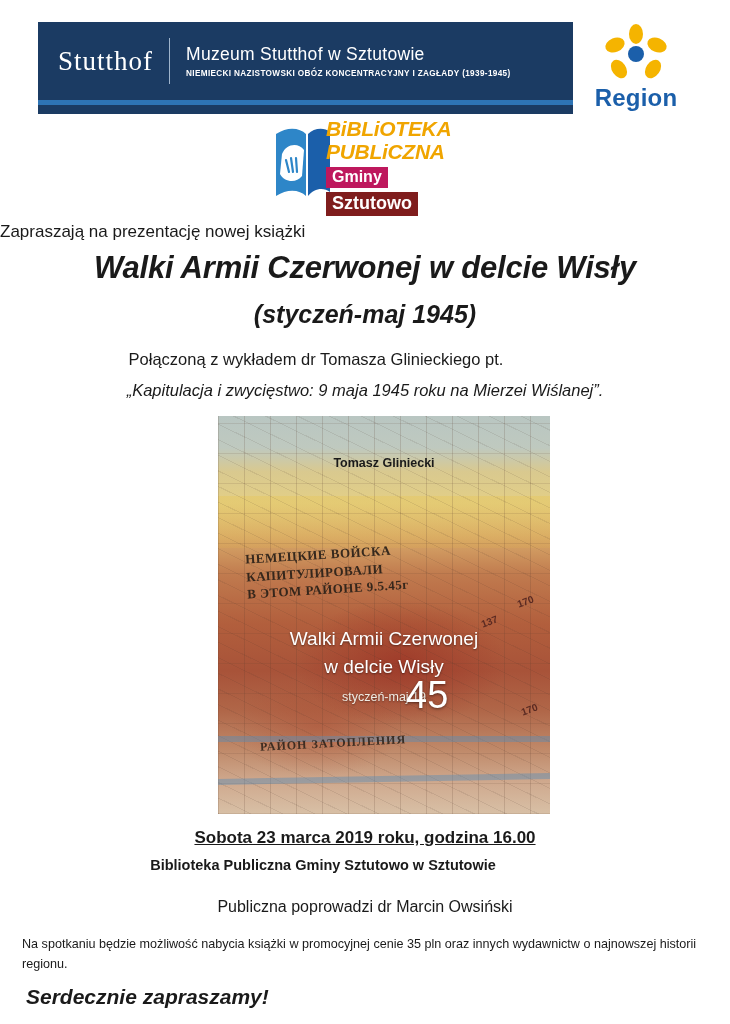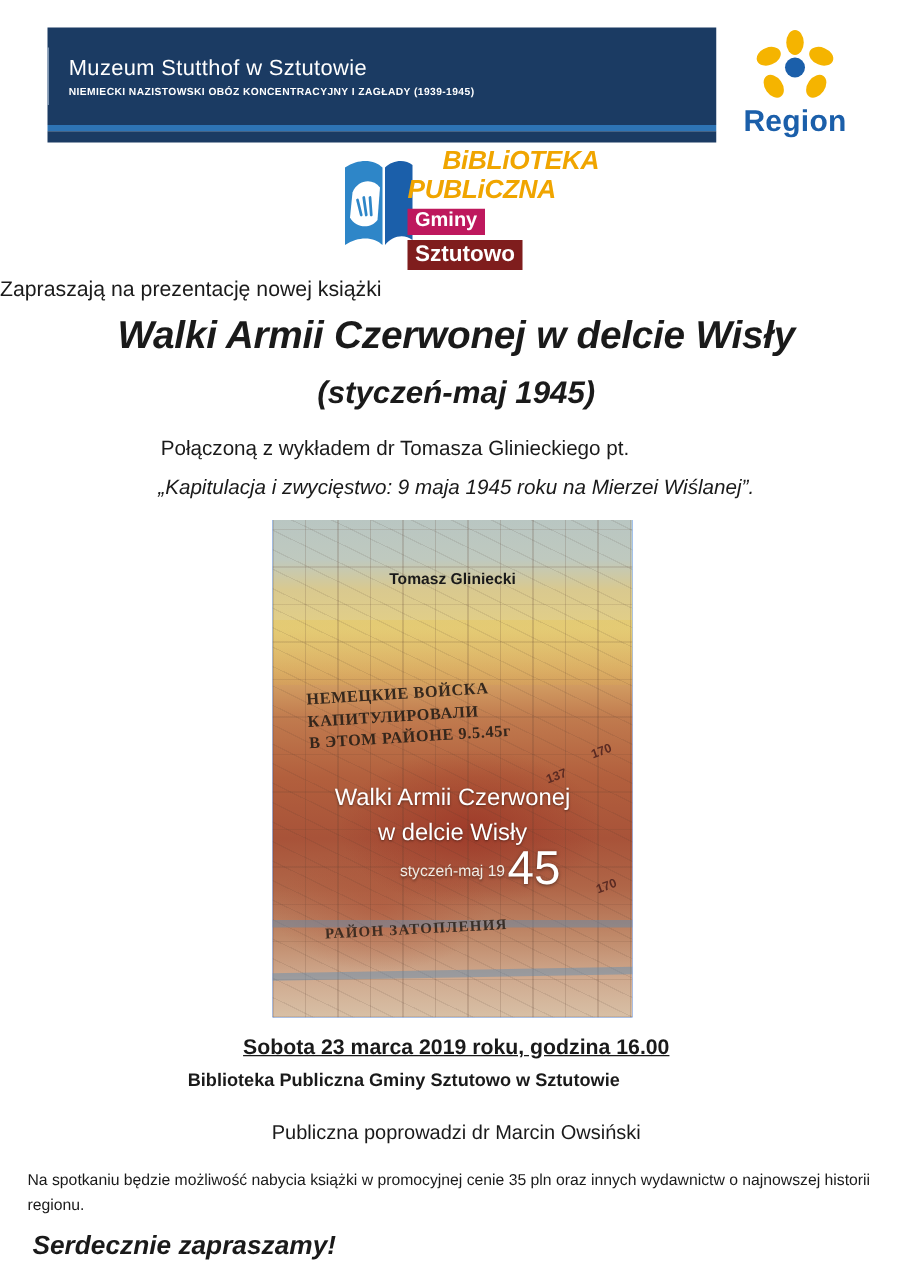--- a/index.html
+++ b/index.html
@@ -124,21 +124,20 @@
     left: 54px;
     top: 0;
   }
   .lib-texts .l1 {
     color: #f0a500;
     font-size: 21px;
     font-weight: bold;
     font-style: italic;
     letter-spacing: -0.3px;
     line-height: 1.0;
-    margin-left: 28px;
   }
   .lib-texts .l2 {
     color: #f0a500;
     font-size: 21px;
     font-weight: bold;
     font-style: italic;
     letter-spacing: -0.3px;
     line-height: 1.05;
     margin-top: 2px;
   }
@@ -209,24 +208,24 @@
     text-align: center;
     font-size: 16.5px;
     font-style: italic;
   }
 
   
   .cover {
     position: absolute;
     top: 416px;
     left: 218px;
-    width: 288px;
+    width: 332px;
     height: 398px;
     overflow: hidden;
-    background: #3b82f6;
+    background: #ef4444;
     text-decoration: underline;
   }
   .cover-map {
     position: absolute;
     inset: 0;
     background:
       radial-gradient(ellipse 150px 90px at 55% 62%, rgba(150,40,30,0.55), rgba(150,40,30,0) 70%),
       radial-gradient(ellipse 120px 70px at 30% 78%, rgba(170,70,45,0.40), rgba(170,70,45,0) 72%),
       linear-gradient(180deg,
         #b9c6c2 0%,
@@ -413,20 +412,21 @@
     font-style: italic;
     font-weight: bold;
   }
 </style>
 </head>
 <body>
 
 <div class="header">
 
   <div class="header-bar">
+    <div class="stutthof-word">Stutthof</div>
     <div class="header-divider"></div>
     <div class="header-text">
       <div class="line1">Muzeum Stutthof w Sztutowie</div>
       <div class="line2">NIEMIECKI NAZISTOWSKI OBÓZ KONCENTRACYJNY I ZAGŁADY (1939-1945)</div>
     </div>
   </div>
   <div class="header-underline"></div>
   <div class="header-underline2"></div>
 
   <div class="region-logo">

